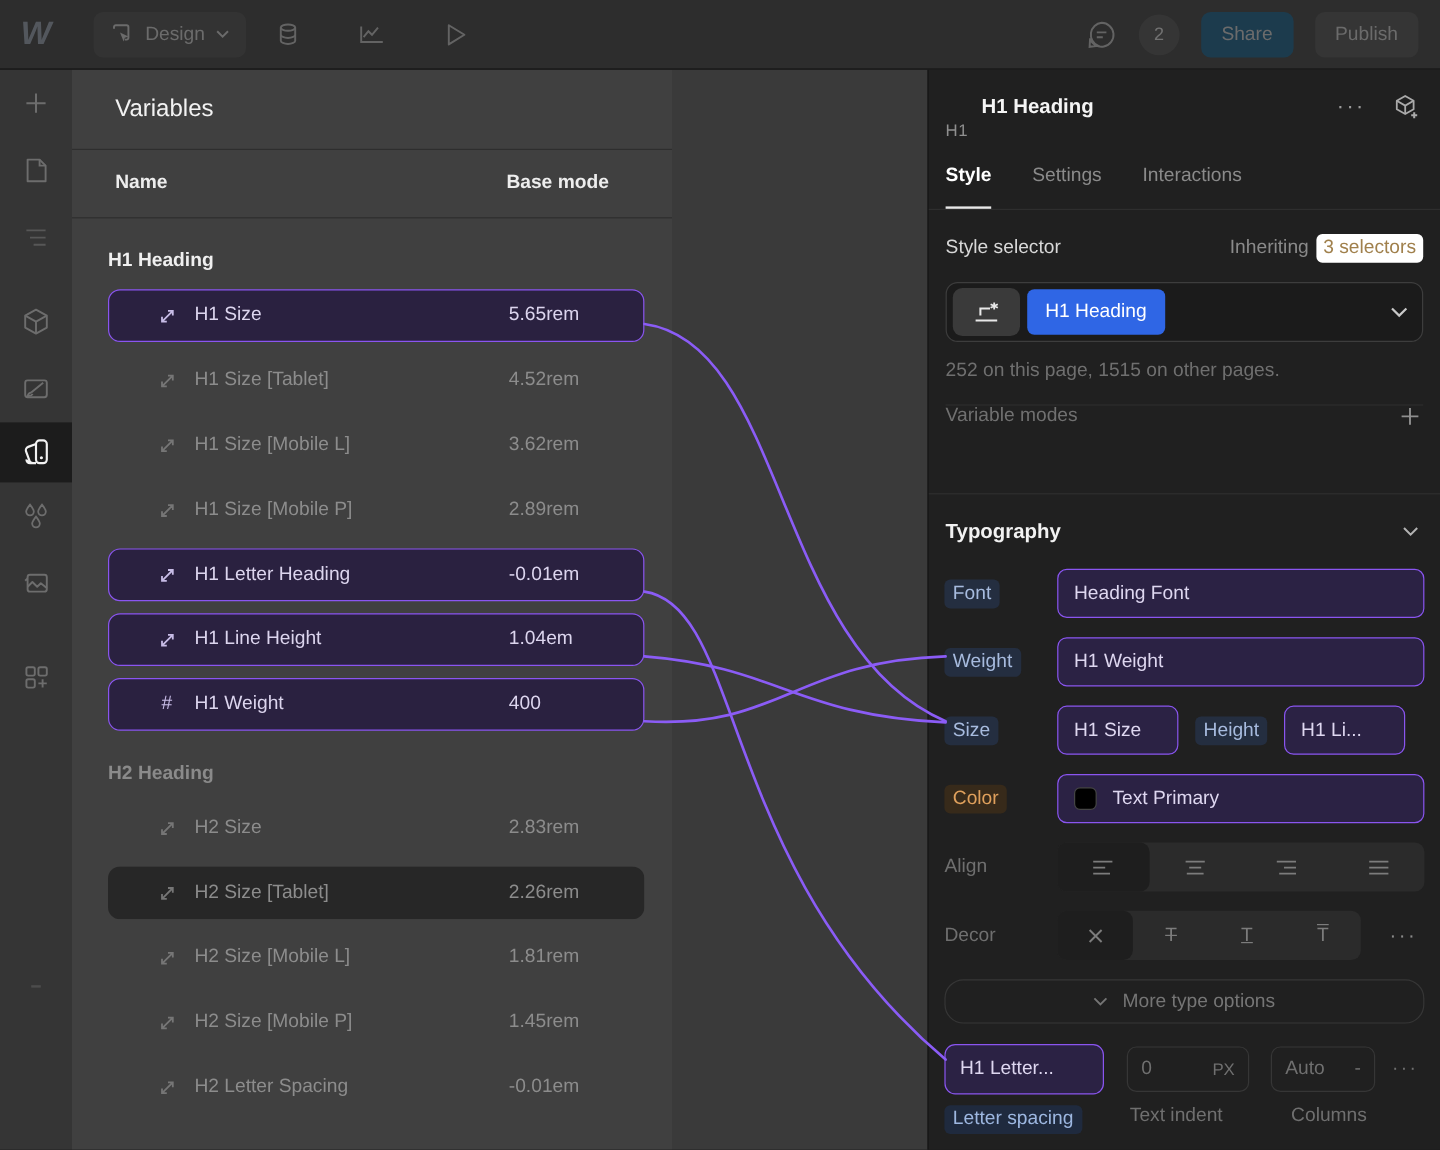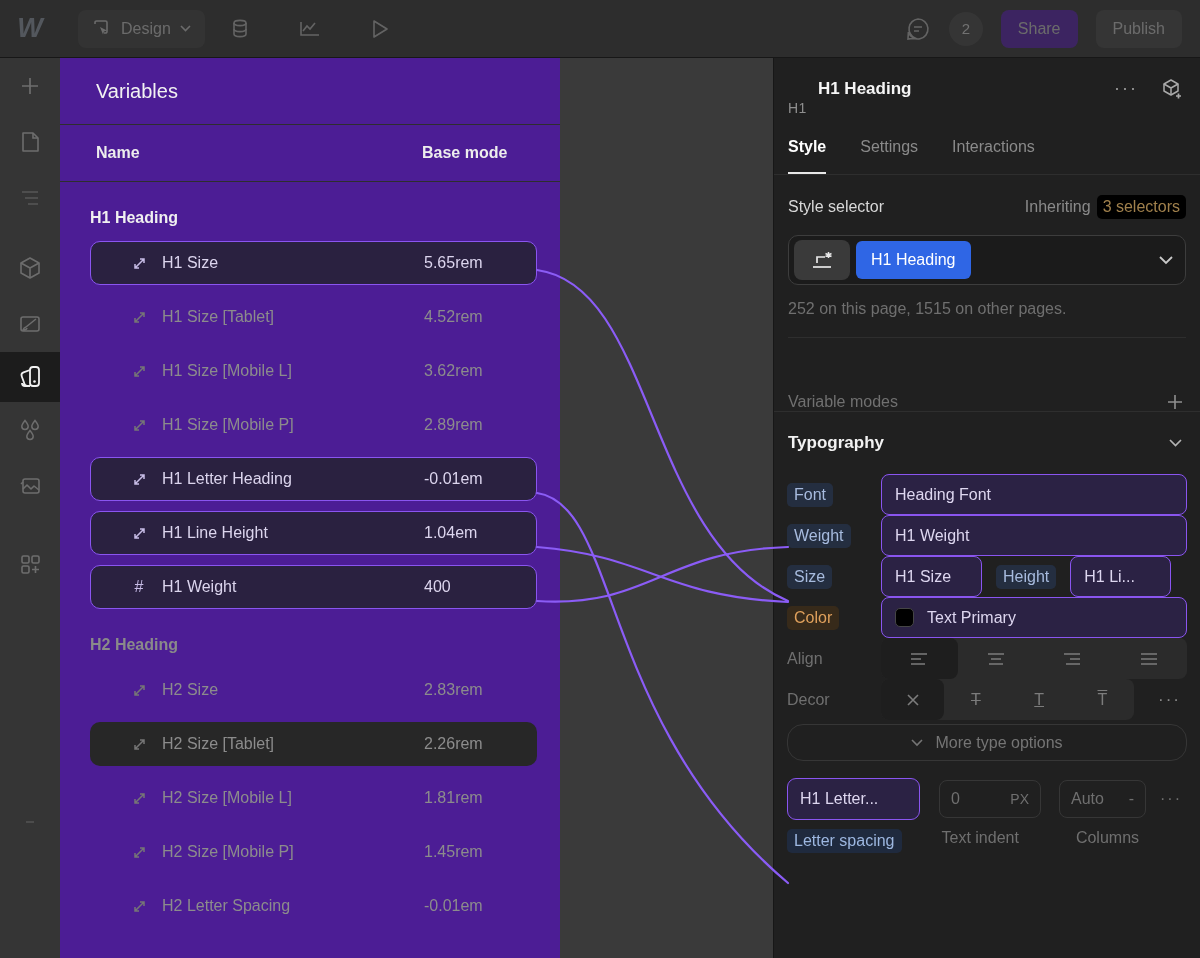--- a/index.html
+++ b/index.html
@@ -14,36 +14,36 @@
   .logo { width:60px; height:58px; display:flex; align-items:center; justify-content:center;
     color:#79828e; font-weight:bold; font-style:italic; font-size:27px; }
   .design-btn { display:flex; align-items:center; gap:9px; background:#3a3a3a;
     border-radius:8px; height:38px; padding:0 14px; margin-left:18px; color:#a9a9a9; font-size:16px; }
   .tb-icon { width:70px; display:flex; justify-content:center; color:#9a9a9a; }
   .tb-right { margin-left:auto; display:flex; align-items:center; gap:18px; padding-right:18px; }
   .comment-icon { color:#9a9a9a; }
   .count-badge { width:34px; height:34px; border-radius:50%; background:#3e3e3e; color:#b5b5b5;
     font-size:15px; display:flex; align-items:center; justify-content:center; }
   .tb-btn { height:38px; border-radius:8px; display:flex; align-items:center; padding:0 17px;
-    color:#a9a9a9; font-size:16px; background:#4c1d95; }
+    color:#a9a9a9; font-size:16px; background:#0c4a6e; }
   .tb-btn.publish { background:#3d3d3d; }
 
   
   .left-toolbar { position:absolute; left:0; top:58px; width:60px; height:900px;
     background:#353535; z-index:4; }
   .lt-item { width:60px; height:56px; display:flex; align-items:center; justify-content:center;
     color:#6d6d6d; }
   .lt-item.dim { color:#575757; }
   .lt-item.active { background:#1c1c1c; color:#f2f2f2; height:50px; }
   .lt-gap { height:14px; }
   .mini-dash { position:absolute; left:26px; top:763px; width:8px; height:2px; background:#4c4c4c; }
 
   
   .vars-panel { position:absolute; left:60px; top:58px; width:500px; height:900px;
-    background:#4c1d95; z-index:3; overflow:hidden; }
+    background:#404040; z-index:3; overflow:hidden; }
   .vars-title { height:67px; display:flex; align-items:center; padding-left:36px;
     color:#f2f2f2; font-size:20px; border-bottom:1px solid #2e2e2e; }
   .vars-cols { height:57px; display:flex; align-items:center; border-bottom:1px solid #2e2e2e;
     color:#ededed; font-size:16px; font-weight:bold; position:relative; }
   .col-name { padding-left:36px; }
   .col-base { position:absolute; left:362px; }
   .group-label { margin:27px 0 14px 30px; font-size:16px; font-weight:bold; color:#f0f0f0; }
   .group-label.dim { color:#8a8a8a; }
   .var-row { position:relative; margin:0 23px 10px 30px; height:44px; border-radius:10px;
     display:flex; align-items:center; padding-left:38px; color:#8c8c8c; font-size:16px;
@@ -69,41 +69,41 @@
   .tabs { display:flex; gap:34px; padding:0 14px; height:56px; align-items:flex-start;
     border-bottom:1px solid #2e2e2e; font-size:16px; }
   .tab { color:#8a8a8a; height:100%; display:flex; align-items:center; position:relative; }
   .tab.active { color:#ffffff; font-weight:bold; }
   .tab.active:after { content:""; position:absolute; left:0; right:0; bottom:0; height:2px; background:#e8e8e8; }
 
   .sel-section { padding:20px 14px 0 14px; }
   .sel-label-row { display:flex; align-items:center; font-size:16px; }
   .sel-label { color:#d8d8d8; }
   .inheriting { margin-left:auto; color:#8a8a8a; }
-  .sel-count { color:#a0804c; background:#000000; border-radius:5px; padding:3px 6px; margin-left:6px; font-size:16px; }
+  .sel-count { color:#a0804c; background:#ffffff; border-radius:5px; padding:3px 6px; margin-left:6px; font-size:16px; }
   .selector-box { margin-top:16px; height:50px; border:1px solid #3d3d3d; background:#1b1b1b;
     border-radius:10px; display:flex; align-items:center; padding:0 12px 0 5px; }
   .sel-icon-tile { width:56px; height:40px; background:#3a3a3a; border-radius:8px;
     display:flex; align-items:center; justify-content:center; color:#e8e8e8; }
   .class-pill { margin-left:6px; background:#2f66e5; border-radius:6px; height:38px;
     display:flex; align-items:center; padding:0 15px; color:#fff; font-size:16px; }
   .sel-chevron { margin-left:auto; color:#c9c9c9; }
   .usage { margin:15px 0 0 0; color:#6f6f6f; font-size:16px; padding-bottom:19px;
     border-bottom:1px solid #2e2e2e; }
 
-  .varmodes { display:flex; align-items:flex-end; padding:0 16px 0 14px; height:74px;
+  .varmodes { display:flex; align-items:flex-start; padding:0 16px 0 14px; height:74px;
     border-bottom:1px solid #2e2e2e; color:#707070; font-size:16px; }
   .varmodes .plus { margin-left:auto; color:#8f8f8f; }
 
   .typo-header { display:flex; align-items:center; padding:0 18px 0 14px; height:62px;
     color:#f2f2f2; font-size:17px; font-weight:bold; }
   .typo-header .chev { margin-left:auto; color:#b3b3b3; }
 
   .prop-grid { padding:0 13px; }
-  .prop-row { display:flex; align-items:center; height:41px; }
+  .prop-row { display:flex; align-items:center; height:41px; margin-bottom:16px; }
   .prop-label-col { width:94px; flex-shrink:0; }
   .lbl-pill { display:inline-block; font-size:16px; padding:3px 7px; border-radius:5px; }
   .lbl-blue { color:#a7bbde; background:#242e40; }
   .lbl-amber { color:#dfa05c; background:#372a1a; }
   .lbl-dim { color:#6f6f6f; font-size:16px; }
   .vfield { height:41px; border:1.5px solid #8a55f0; background:#2b2244; border-radius:8px;
     display:flex; align-items:center; padding:0 13px; color:#ded7f0; font-size:16px; flex:1; }
   .vfield.small { flex:0 0 101px; }
   .mid-label { margin:0 14px 0 14px; }
   .swatch { width:19px; height:19px; border-radius:5px; background:#000; border:1px solid #454545; margin-right:13px; }

